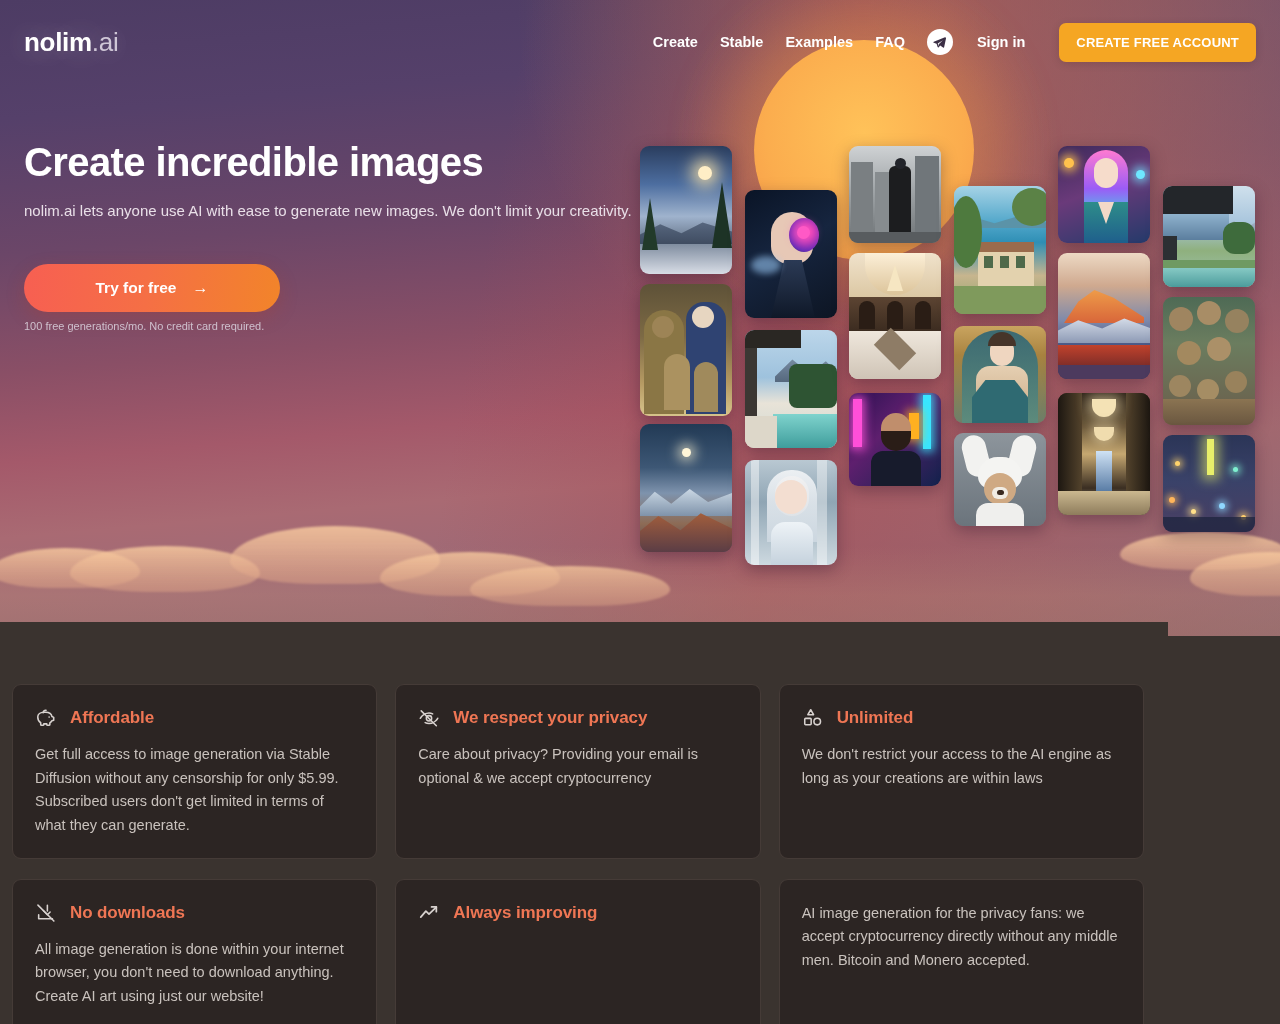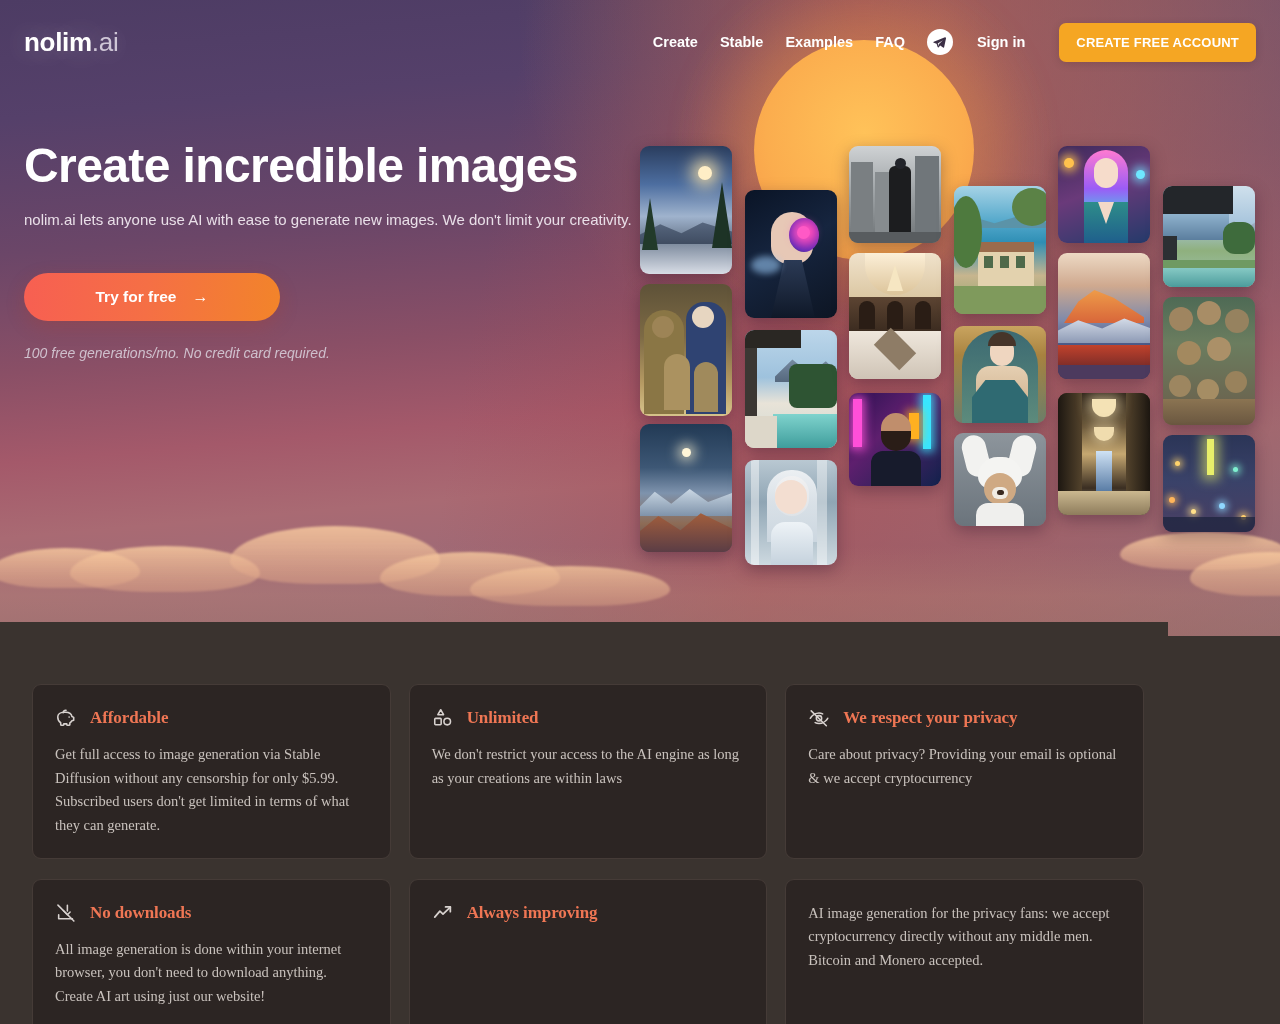--- a/index.html
+++ b/index.html
@@ -94,21 +94,21 @@
     box-shadow: 0 2px 8px rgba(0,0,0,0.13);
     white-space: nowrap;
   }
 
   
   .hero-copy {
     position: absolute; left: 24px; top: 140px;
     width: 620px; z-index: 20;
   }
   .hero-title {
-    font-size: 48px; font-weight: 700; color: #ffffff;
+    font-size: 40px; font-weight: 700; color: #ffffff;
     letter-spacing: -0.6px; line-height: 1.1;
   }
   .hero-sub {
     margin-top: 16px;
     font-size: 15px; line-height: 1.45;
     color: #e9dfe8;
     max-width: 616px;
   }
   .btn-try {
     margin-top: 42px;
@@ -116,22 +116,22 @@
     gap: 16px;
     width: 256px; height: 48px;
     border: none; border-radius: 26px;
     background: linear-gradient(95deg, #f75f52 0%, #f56f45 48%, #f2842a 100%);
     color: #ffffff; font-size: 15.5px; font-weight: 700;
     cursor: pointer;
     box-shadow: 0 6px 18px rgba(180,60,40,0.28);
   }
   .btn-try .arrow { font-size: 16px; line-height: 1; }
   .fineprint {
-    margin-top: 24px;
-    font-size: 14px; color: #cfc0cd; font-style: italic;
+    margin-top: 8px;
+    font-size: 11px; color: #cfc0cd;
   }
 
   
   .collage {
     position: absolute; top: 0; left: 630px;
     width: 650px; height: 622px;
     z-index: 15;
   }
   .thumb {
     position: absolute;
@@ -140,22 +140,21 @@
     box-shadow: 0 5px 16px rgba(40,15,40,0.35);
     background: #2b2430;
   }
   .thumb i { position:absolute; display:block; }
 
   
   .features {
     position: absolute; top: 622px; left: 0;
     width: 1168px; height: 402px;
     background: #3a332f;
-    padding: 62px 24px 0 32px;
-    font-family: Liberation Serif, serif;
+    padding: 62px 24px 0 12px;
   }
   .grid {
     display: grid;
     grid-template-columns: repeat(3, 1fr);
     gap: 20px 18px;
   }
   .card {
     background: #2c2523;
     border: 1px solid #453b37;
     border-radius: 9px;
@@ -429,42 +428,42 @@
         </span>
         <span class="card-title">Affordable</span>
       </div>
       <div class="card-body">Get full access to image generation via Stable Diffusion without any censorship for only $5.99. Subscribed users don't get limited in terms of what they can generate.</div>
     </div>
 
     <div class="card">
       <div class="card-head">
         <span class="ic">
           <svg viewBox="0 0 24 24" fill="none" stroke="currentColor" stroke-width="1.7" stroke-linecap="round" stroke-linejoin="round">
+              <path d="M2.5 12.3S5.9 6.6 12 6.6c1.5 0 2.8.35 4 .9M21.5 12.3s-3.4 5.7-9.5 5.7c-1.6 0-3-.38-4.2-1"></path>
+              <circle cx="12" cy="12.3" r="2.9"></circle>
+              <path d="M3.5 4.2 20 20.4"></path>
+            </svg>
+        </span>
+        <span class="card-title">We respect your privacy</span>
+      </div>
+      <div class="card-body">Care about privacy? Providing your email is optional &amp; we accept cryptocurrency</div>
+    </div>
+
+    <div class="card">
+      <div class="card-head">
+        <span class="ic">
+          <svg viewBox="0 0 24 24" fill="none" stroke="currentColor" stroke-width="1.7" stroke-linecap="round" stroke-linejoin="round">
               <path d="M9.5 3 12.6 8.4H6.4Z"></path>
               <rect x="3" y="12.4" width="7" height="7" rx="1"></rect>
               <circle cx="16.6" cy="15.9" r="3.6"></circle>
             </svg>
         </span>
         <span class="card-title">Unlimited</span>
       </div>
       <div class="card-body">We don't restrict your access to the AI engine as long as your creations are within laws</div>
-    </div>
-
-    <div class="card">
-      <div class="card-head">
-        <span class="ic">
-          <svg viewBox="0 0 24 24" fill="none" stroke="currentColor" stroke-width="1.7" stroke-linecap="round" stroke-linejoin="round">
-              <path d="M2.5 12.3S5.9 6.6 12 6.6c1.5 0 2.8.35 4 .9M21.5 12.3s-3.4 5.7-9.5 5.7c-1.6 0-3-.38-4.2-1"></path>
-              <circle cx="12" cy="12.3" r="2.9"></circle>
-              <path d="M3.5 4.2 20 20.4"></path>
-            </svg>
-        </span>
-        <span class="card-title">We respect your privacy</span>
-      </div>
-      <div class="card-body">Care about privacy? Providing your email is optional &amp; we accept cryptocurrency</div>
     </div>
 
     <div class="card">
       <div class="card-head">
         <span class="ic">
           <svg viewBox="0 0 24 24" fill="none" stroke="currentColor" stroke-width="1.7" stroke-linecap="round" stroke-linejoin="round">
               <path d="M13.5 3.5v6.4M9 9.3l4.5 4.6 3-3"></path>
               <path d="M4 14v4.2h15"></path>
               <path d="M3.2 3.4 20.6 20.8"></path>
             </svg>

